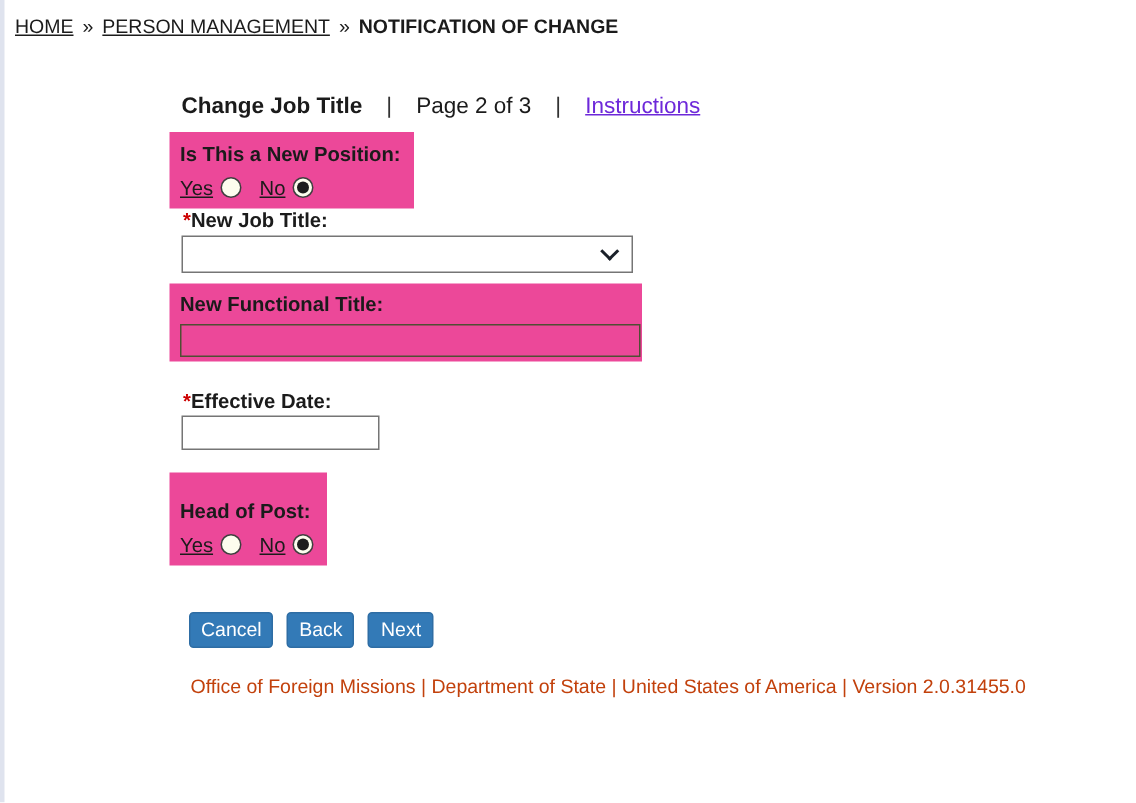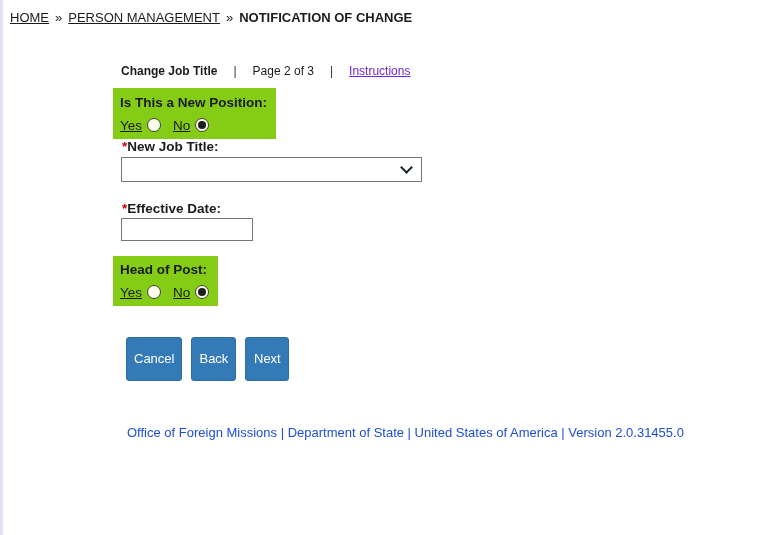--- a/index.html
+++ b/index.html
@@ -25,38 +25,38 @@
   .breadcrumb a { color: #1b1b1b; text-decoration: underline; cursor: pointer; }
   .crumb-current { font-weight: bold; }
   .crumb-sep { margin: 0 6px; }
 
   .content { margin-left: 113px; }
 
   
   .title-row {
     margin-top: 37px;
     padding-left: 8px;
-    font-size: 12px;
+    font-size: 15px;
     line-height: 18px;
     display: flex;
     align-items: flex-end;
     white-space: nowrap;
   }
   .page-title { font-weight: bold; }
   .title-sep { margin: 0 16px; color: #333; }
   .instructions-link { color: #6d28d9; text-decoration: underline; cursor: pointer; }
 
   
   .hl {
-    background: #84cc16;
+    background: #ec4899;
     display: inline-block;
   }
   .hl-newpos { margin-top: 8px; padding: 7px 9px 6px 7px; }
   .hl-functional { margin-top: 7px; padding: 6px 0 3px 7px; width: 315px; }
-  .hl-headofpost { margin-top: 15px; padding: 6px 9px 6px 7px; }
+  .hl-headofpost { margin-top: 15px; padding: 18px 9px 6px 7px; }
 
   .field-label {
     font-weight: bold;
     font-size: 13.5px;
     line-height: 16px;
     white-space: nowrap;
   }
   .req { color: #cc0000; }
 
   .plain-label { padding-left: 9px; }
@@ -152,33 +152,33 @@
     display: flex;
     gap: 9px;
   }
   .btn {
     background: #337ab7;
     border: 1px solid #2e6da4;
     color: #ffffff;
     font-family: inherit;
     font-size: 13px;
     line-height: 16px;
-    padding: 13px 7px;
+    padding: 3px 7px;
     border-radius: 3px;
     cursor: pointer;
     min-width: 44px;
   }
   .btn-cancel { min-width: 52px; }
 
   
   .footer {
-    margin-top: 44px;
+    margin-top: 18px;
     margin-left: 14px;
     font-size: 13px;
-    color: #1d4ed8;
+    color: #c2410c;
     white-space: nowrap;
   }
 </style>
 </head>
 <body>
 
 <div class="left-strip"></div>
 
 <nav class="breadcrumb">
   <a>HOME</a><span class="crumb-sep">»</span><a>PERSON MANAGEMENT</a><span class="crumb-sep">»</span><span class="crumb-current">NOTIFICATION OF CHANGE</span>
@@ -204,20 +204,24 @@
       <input type="radio" name="is_new_position" checked="" style="">
     </div>
   </div>
 
   <div class="field-label plain-label lbl-jobtitle"><span class="req">*</span><span>New Job Title:</span></div>
   <div class="select-wrap">
     <select></select>
     <span class="chevron"></span>
   </div>
 
+  <div class="hl hl-functional">
+    <div class="field-label">New Functional Title:</div>
+    <input type="text" class="text-input input-functional" style="">
+  </div>
 
   <div class="field-label plain-label lbl-effective"><span class="req">*</span><span>Effective Date:</span></div>
   <input type="text" class="text-input input-effective" style="">
 
   <div class="hl hl-headofpost">
     <div class="field-label">Head of Post:</div>
     <div class="radio-row">
       <span class="opt-label">Yes</span>
       <input type="radio" name="head_of_post" style="">
       <span class="gap"></span>

